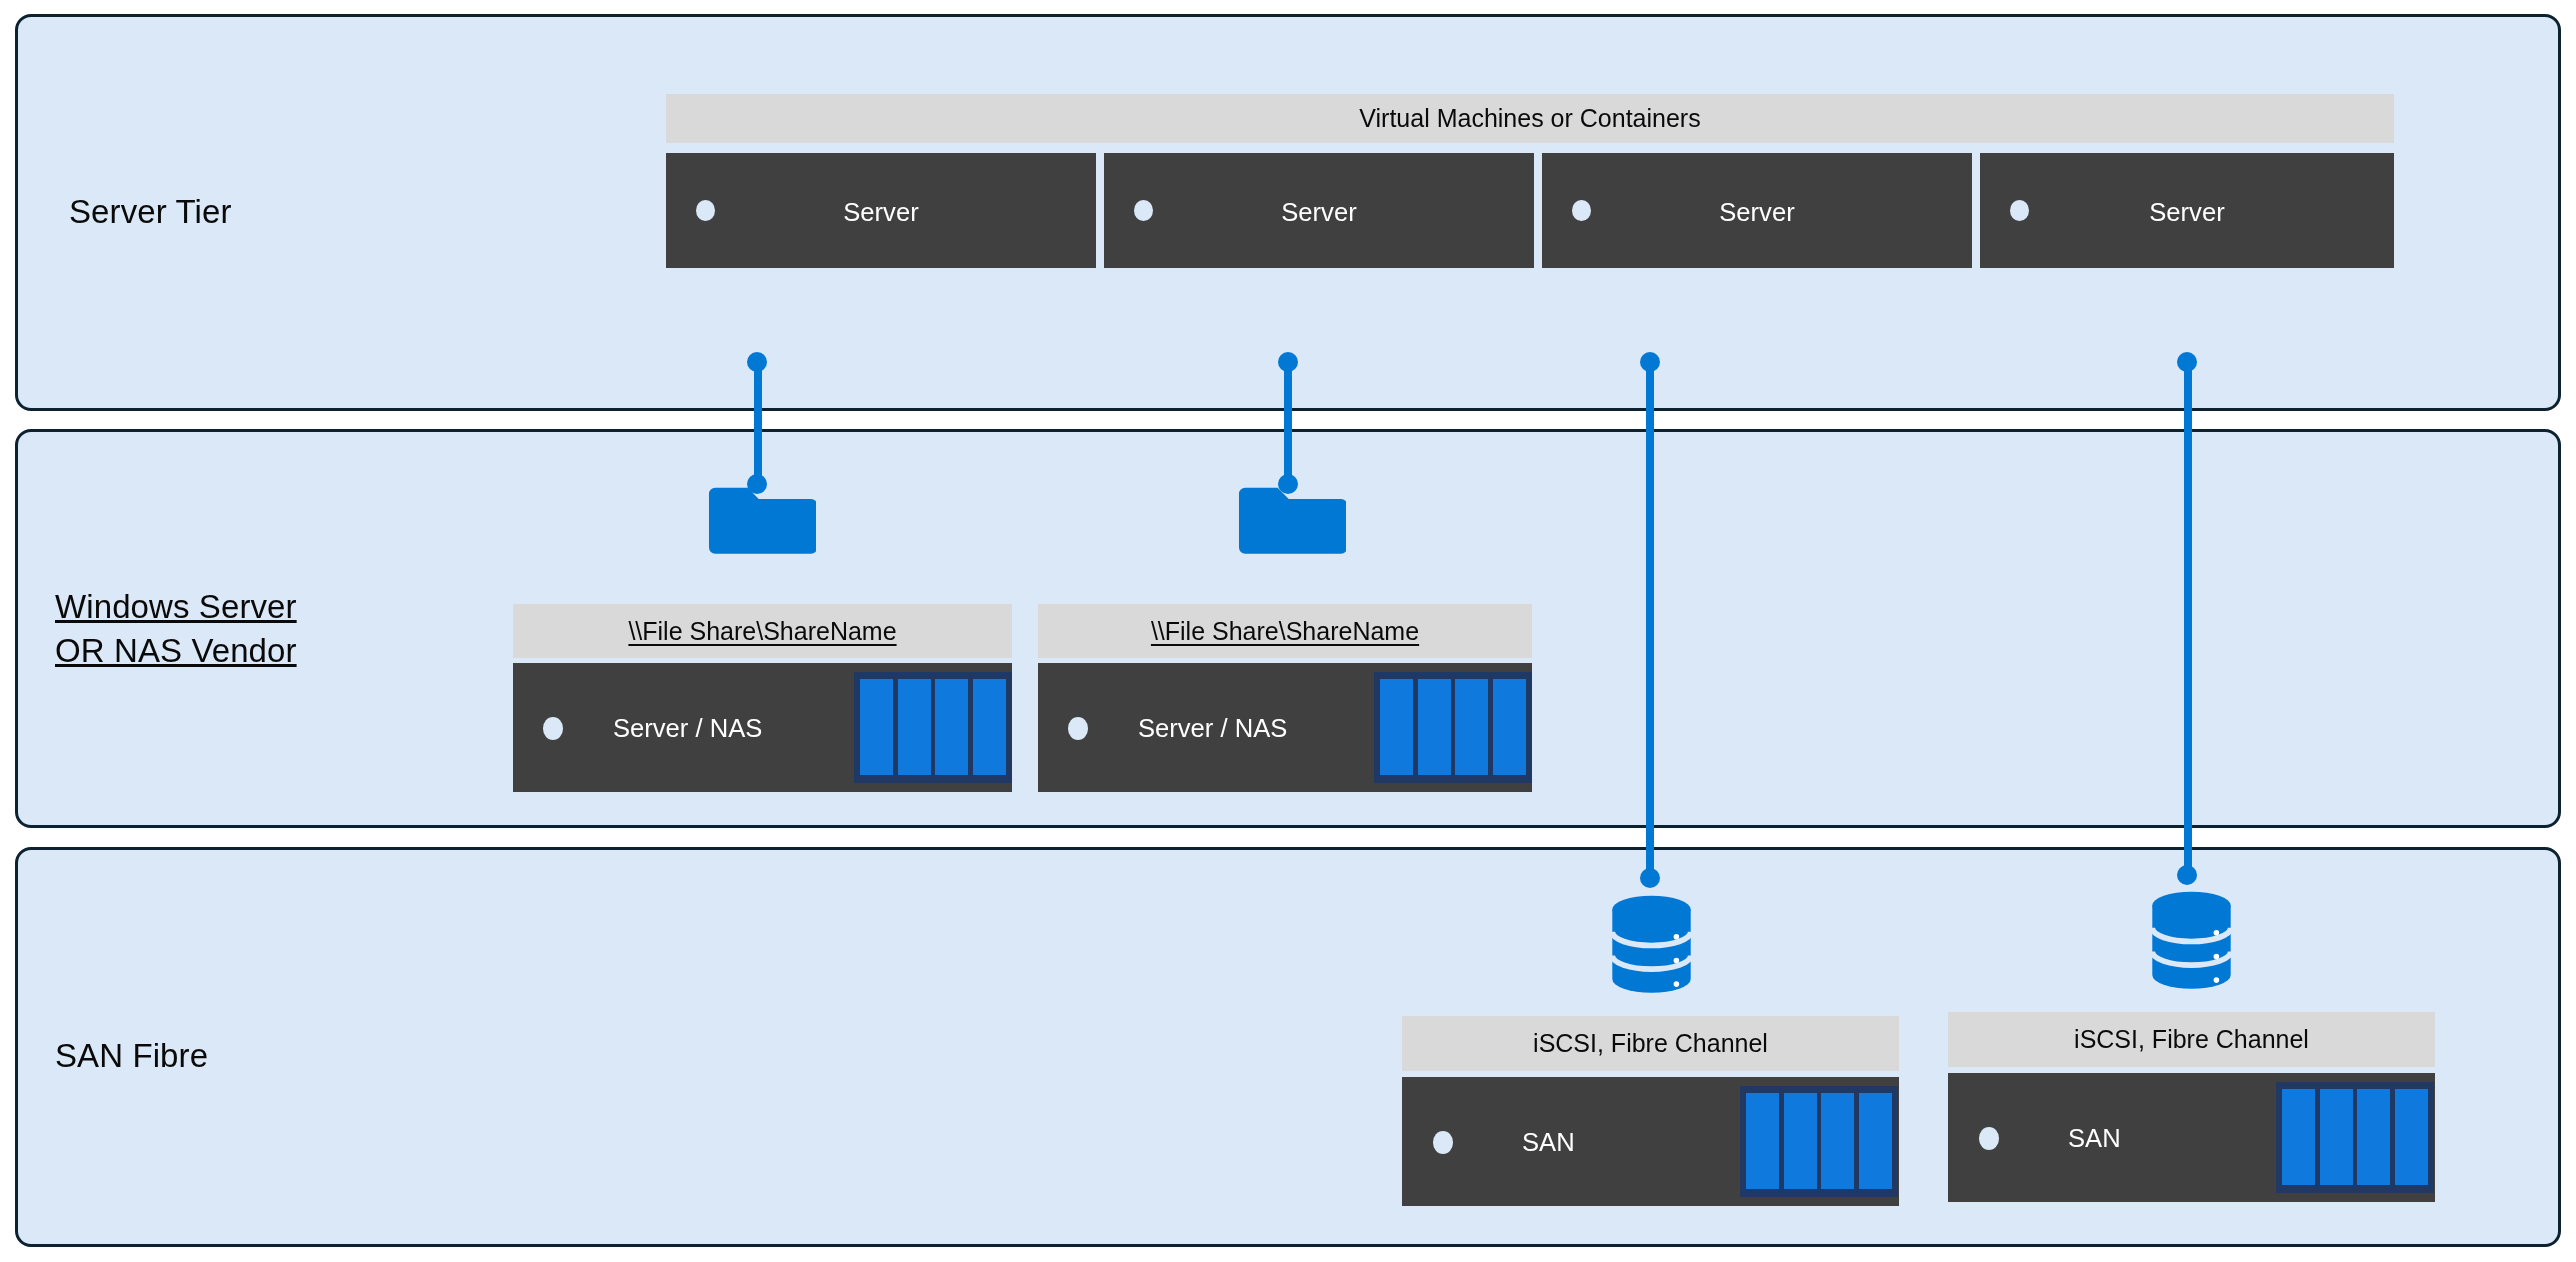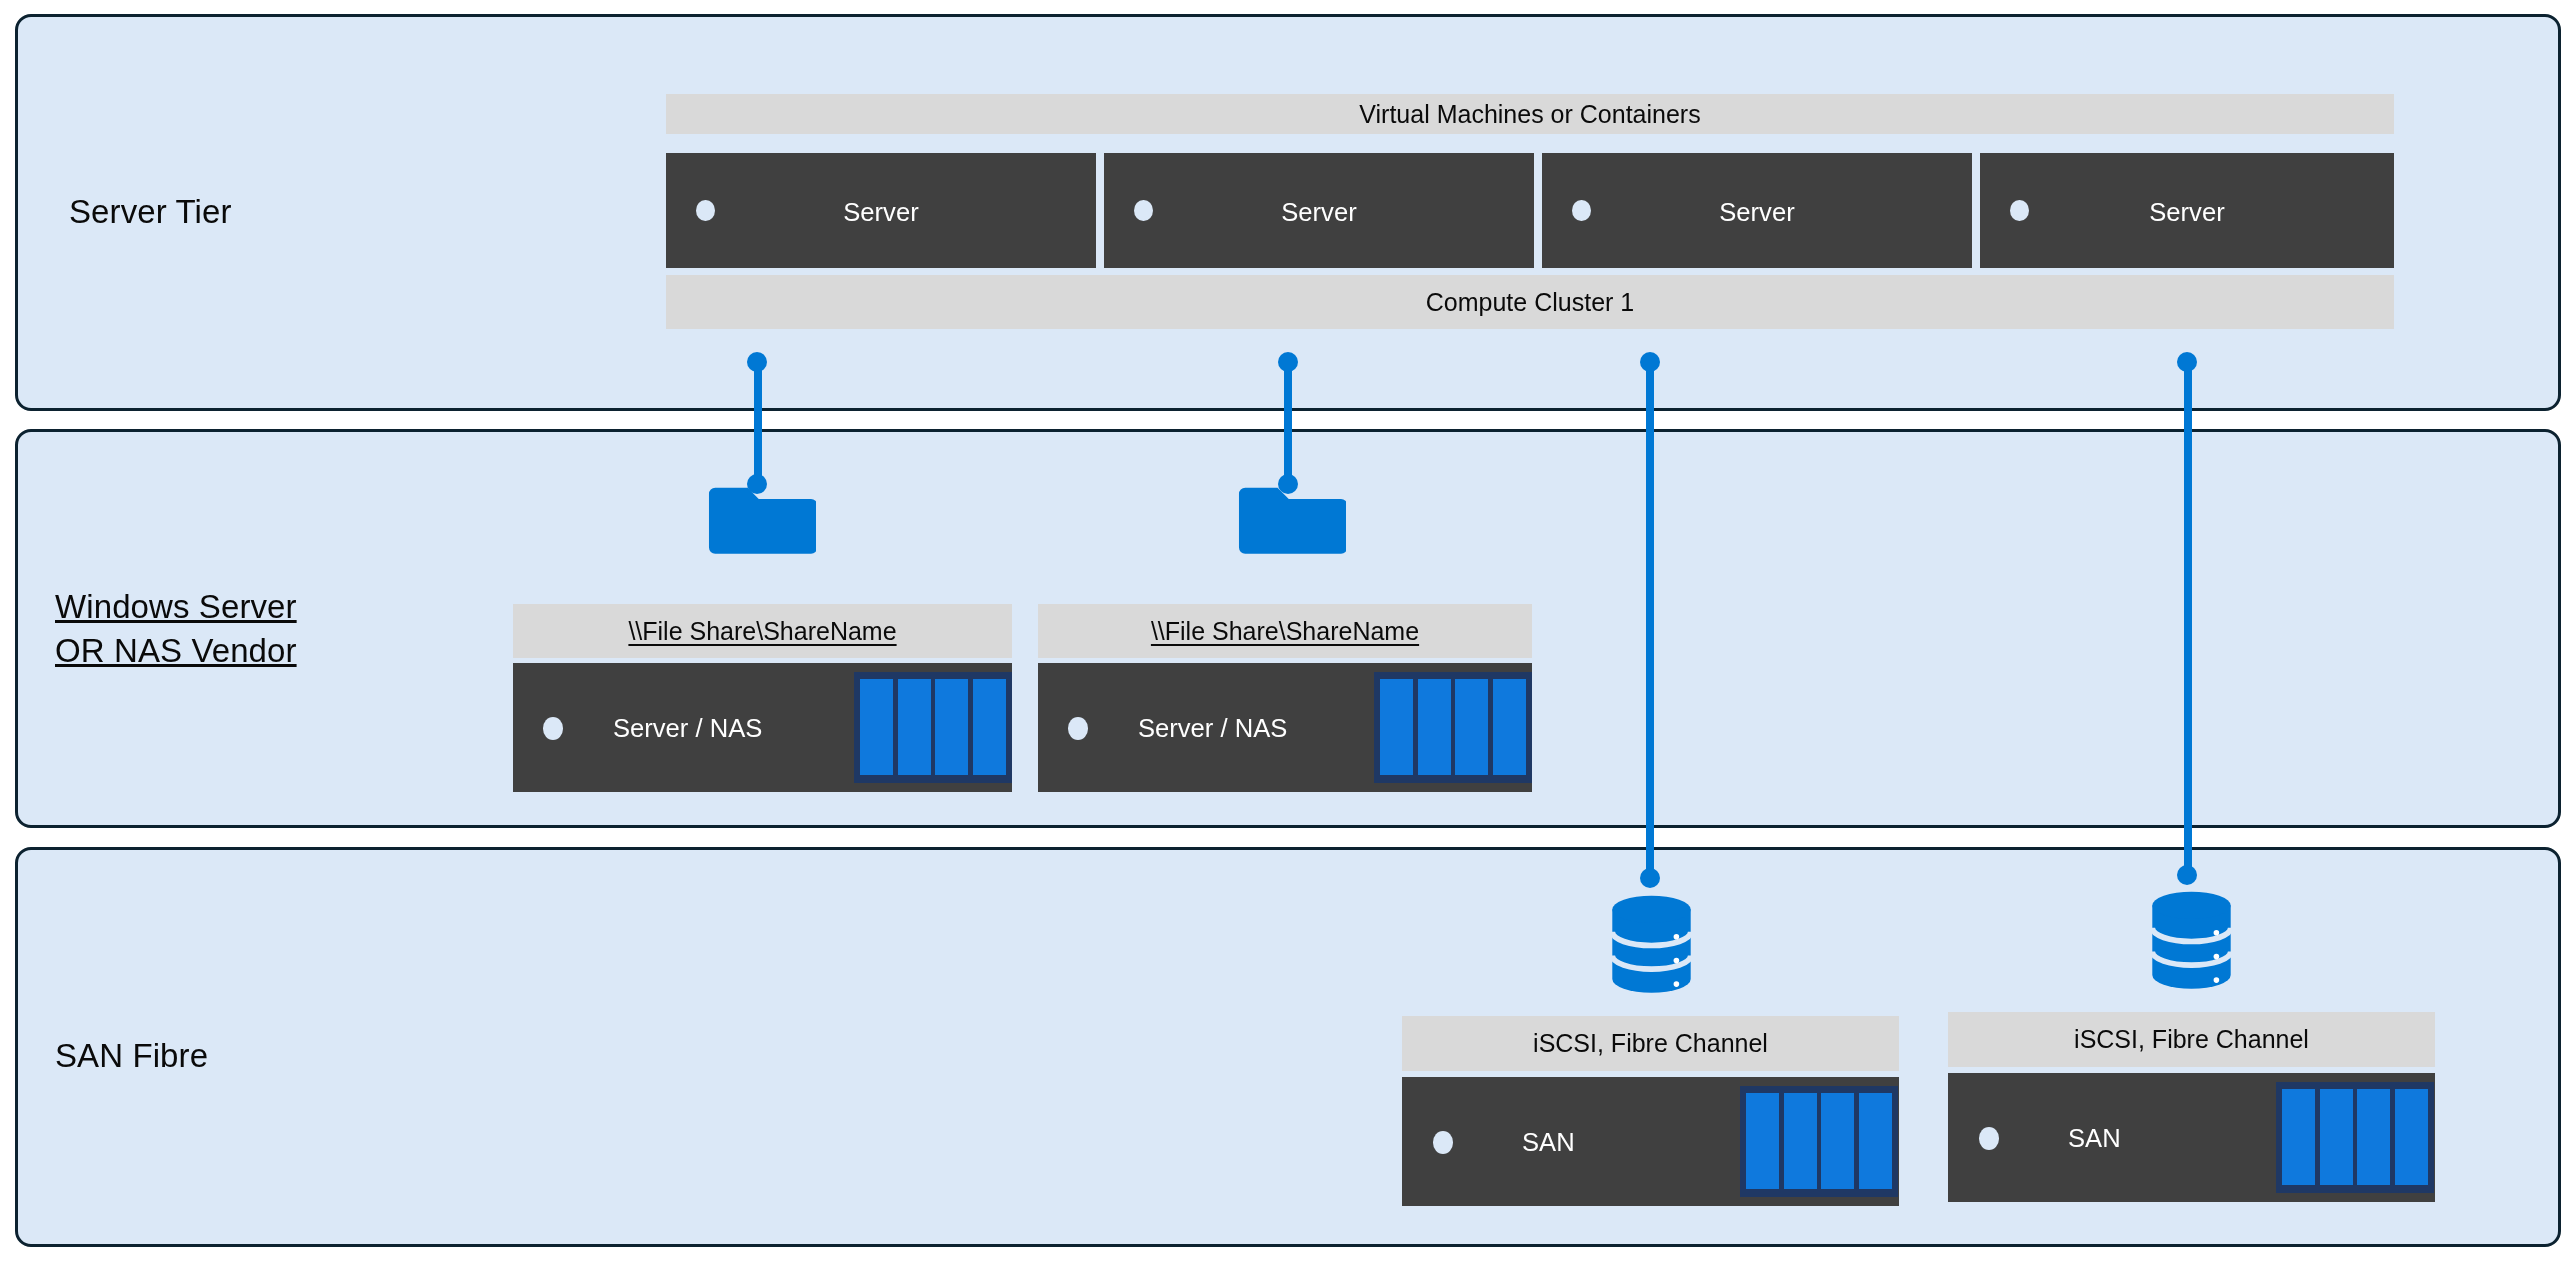--- a/index.html
+++ b/index.html
@@ -42,21 +42,21 @@
 </style>
 </head>
 <body>
 
 <div id="stage">
 
   <div class="tier" style="left:15px;top:13.7px;width:2546px;height:397px;"></div>
 
   <div class="tier-label" style="left:69px;top:190px;">Server Tier</div>
 
-  <div class="cap" style="left:666px;top:94px;width:1728px;height:40px;">
+  <div class="cap" style="left:666px;top:94px;width:1728px;height:49px;">
     <span>Virtual Machines or Containers</span>
   </div>
 
   <div class="dev" style="left:666px;top:153px;width:430px;height:115px;">
     <div class="led" style="left:30px;top:47px;width:18.7px;height:21px;"></div>
     <div class="devlabel" style="left:0;right:0;top:45px;text-align:center;">Server</div>
   </div>
 
   <div class="dev" style="left:1104px;top:153px;width:430px;height:115px;">
     <div class="led" style="left:30px;top:47px;width:18.7px;height:21px;"></div>
@@ -66,23 +66,20 @@
   <div class="dev" style="left:1542px;top:153px;width:430px;height:115px;">
     <div class="led" style="left:30px;top:47px;width:18.7px;height:21px;"></div>
     <div class="devlabel" style="left:0;right:0;top:45px;text-align:center;">Server</div>
   </div>
 
   <div class="dev" style="left:1980px;top:153px;width:414px;height:115px;">
     <div class="led" style="left:30px;top:47px;width:18.7px;height:21px;"></div>
     <div class="devlabel" style="left:0;right:0;top:45px;text-align:center;">Server</div>
   </div>
 
-  <div class="cap" style="left:666px;top:275px;width:1728px;height:54px;">
-    <span>Compute Cluster 1</span>
-  </div>
 
   <div class="tier" style="left:15px;top:429px;width:2546px;height:399px;"></div>
 
   <div class="tier-label" style="left:55px;top:585px;white-space:pre-line;text-decoration:underline;">Windows Server
 OR  NAS Vendor</div>
 
   <div class="cap ul" style="left:513px;top:604px;width:499px;height:54px;">
     <span>\\File Share\ShareName</span>
   </div>
   <div class="dev" style="left:513px;top:663px;width:499px;height:129px;">

